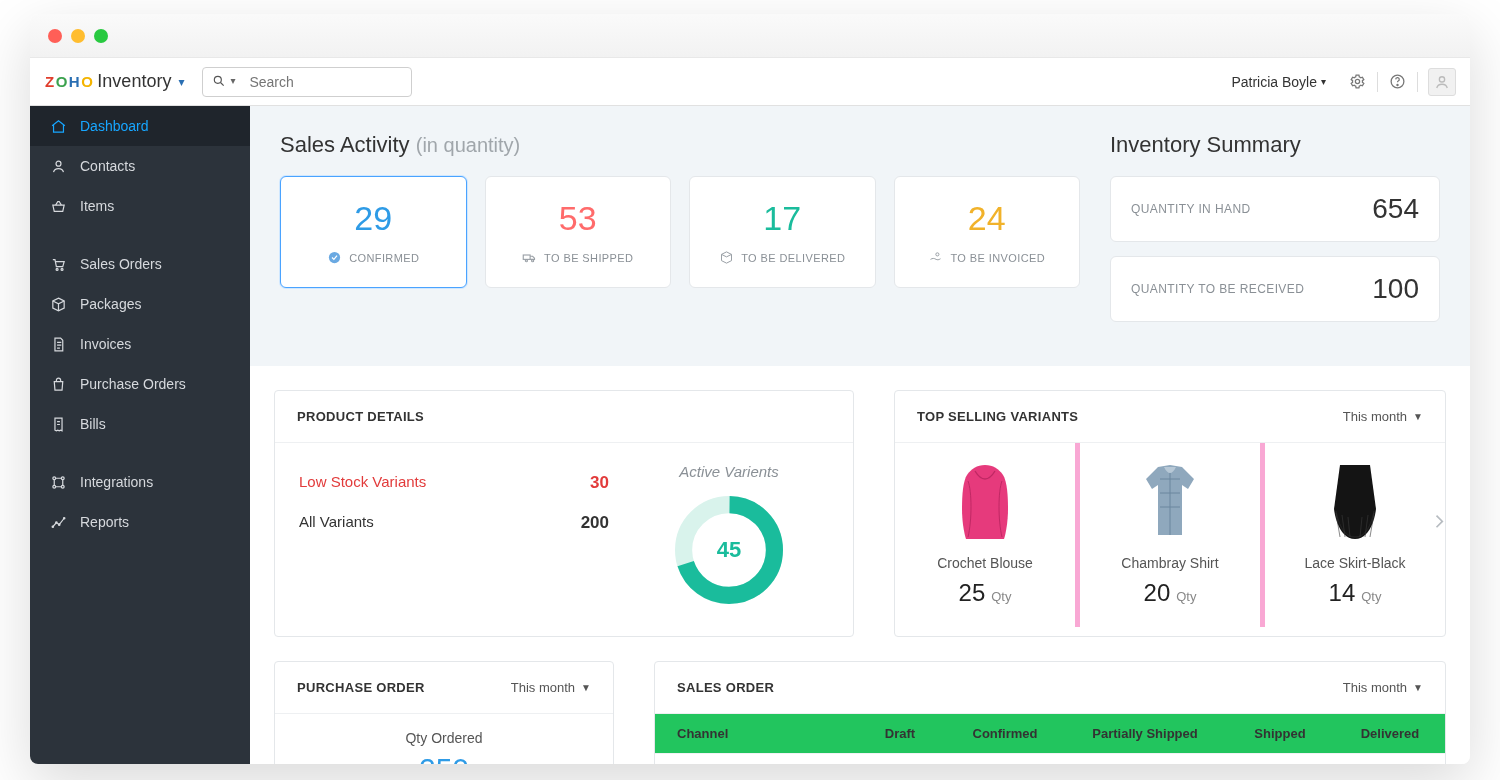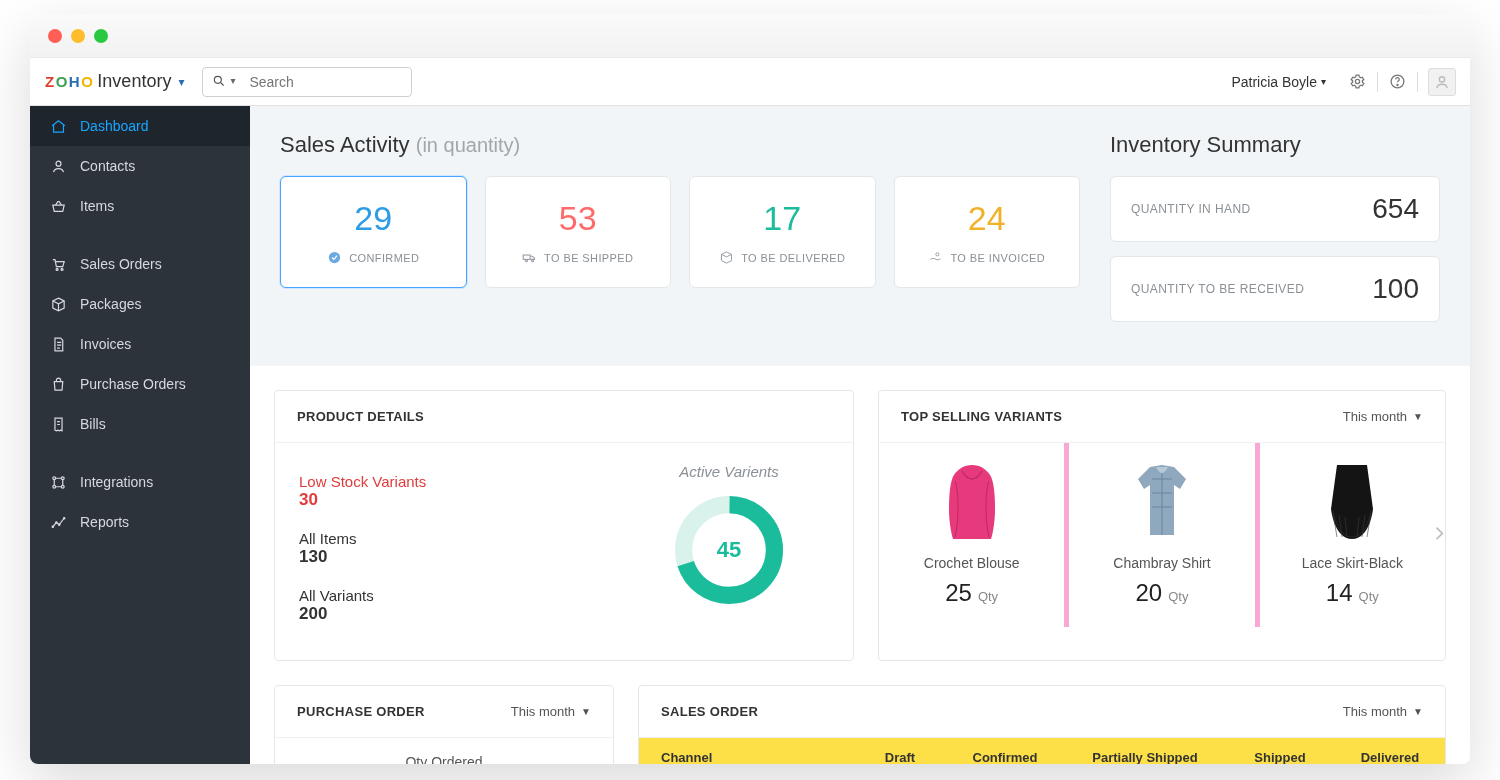--- a/index.html
+++ b/index.html
@@ -60,32 +60,32 @@
 .sa-lbl{ font-size:11px; color:#8a9096; letter-spacing:0.4px; display:flex; align-items:center; gap:7px;}
 .sa-lbl svg{width:15px;height:15px;color:#9aa0a6;}
 .sa-card.sel .sa-lbl svg{color:#6aa9e2;}
 
 .inv-box{ background:#fff; border:1px solid #e4e7ea; border-radius:6px; padding:16px 20px; display:flex; justify-content:space-between; align-items:center; margin-bottom:14px;}
 .inv-lbl{ font-size:12px; color:#8a9096; letter-spacing:0.4px;}
 .inv-val{ font-size:28px; color:#333;}
 
 
 .lower{ padding:24px; display:flex; flex-direction:column; gap:24px;}
-.row{ display:flex; gap:24px;}
+.row{ display:flex; gap:40px;}
 .card{ background:#fff; border:1px solid #e4e7ea; border-radius:4px; }
 .card-hd{ padding:18px 22px; border-bottom:1px solid #eef0f2; display:flex; align-items:center; justify-content:space-between;}
 .card-hd .ttl{ font-size:13px; font-weight:700; color:#333; letter-spacing:0.3px;}
 .period{ font-size:13px; color:#555; display:flex; align-items:center; gap:6px; cursor:pointer;}
 .period .tri{ font-size:10px; color:#555;}
 
 
 .pd-card{ width:580px;}
 .pd-body{ display:flex; padding:20px 24px 26px; gap:20px;}
 .pd-list{ flex:1;}
-.pd-row{ display:flex; justify-content:space-between; padding:10px 0; font-size:15px; color:#333;flex-direction:column;}
+.pd-row{ display:flex; justify-content:space-between; padding:10px 0; font-size:15px; color:#333;}
 .pd-row.red{ color:#e23b3b;}
 .pd-row .val{ font-weight:600; font-size:17px;}
 .pd-av{ width:200px; text-align:center;}
 .pd-av .t{ color:#8a9096; font-size:15px; margin-bottom:10px;font-style:italic;}
 .donut-wrap{ position:relative; width:120px;height:120px; margin:0 auto;}
 .donut-val{ position:absolute; inset:0; display:flex;align-items:center;justify-content:center; font-size:22px; color:#1abc9c; font-weight:600;}
 
 
 .ts-card{ flex:1; position:relative;}
 .ts-body{ display:flex; padding:0; }
@@ -99,21 +99,21 @@
 .ts-next{ position:absolute; right:-4px; top:50%; transform:translateY(-10%); color:#b7bcc1; font-size:22px; cursor:pointer;}
 
 
 .po-card{ width:340px;}
 .po-body{ padding:16px 20px; text-align:center;}
 .po-lbl{ font-size:14px; color:#555; margin-bottom:6px;}
 .po-val{ font-size:30px; color:#2e9be6; font-weight:400;}
 
 .so-card{ flex:1;}
 .so-body{ padding:0;}
-.so-thead{ display:flex; background:#fde047; font-size:13px; color:#333; font-weight:600;}
+.so-thead{ display:flex; background:#22c55e; font-size:13px; color:#333; font-weight:600;}
 .so-th, .so-td{ padding:12px 10px;}
 .c-ch{flex:1.7; padding-left:22px;} .c-d{width:90px;text-align:center;} .c-c{width:120px;text-align:center;} .c-ps{width:160px;text-align:center;} .c-s{width:110px;text-align:center;} .c-dv{width:110px;text-align:center;}
 .so-row{ display:flex; font-size:14px; color:#444; border-top:1px solid #f1f2f4;}
 
 
 .prod1 svg, .prod2 svg, .prod3 svg{ max-height:88px;}
 </style>
 </head>
 <body>
 
@@ -325,24 +325,20 @@
             <div class="card-hd">
                 <span class="ttl">PRODUCT DETAILS</span>
               </div>
             <div class="pd-body">
               <div class="pd-list">
                 <div class="pd-row red">
                   <span>Low Stock Variants</span>
                   <span class="val">30</span>
                 </div>
                 <div class="pd-row">
-                  <span>All Items</span>
-                  <span class="val">130</span>
-                </div>
-                <div class="pd-row">
                   <span>All Variants</span>
                   <span class="val">200</span>
                 </div>
               </div>
               <div class="pd-av">
                 <div class="t">Active Varients</div>
                 <div class="donut-wrap">
                   <svg viewBox="0 0 42 42" width="120" height="120">
                     <circle cx="21" cy="21" r="15.9" fill="none" stroke="#d9f3ec" stroke-width="6"></circle>
                     <circle cx="21" cy="21" r="15.9" fill="none" stroke="#1abc9c" stroke-width="6" stroke-dasharray="70 30" stroke-dashoffset="25"></circle>

